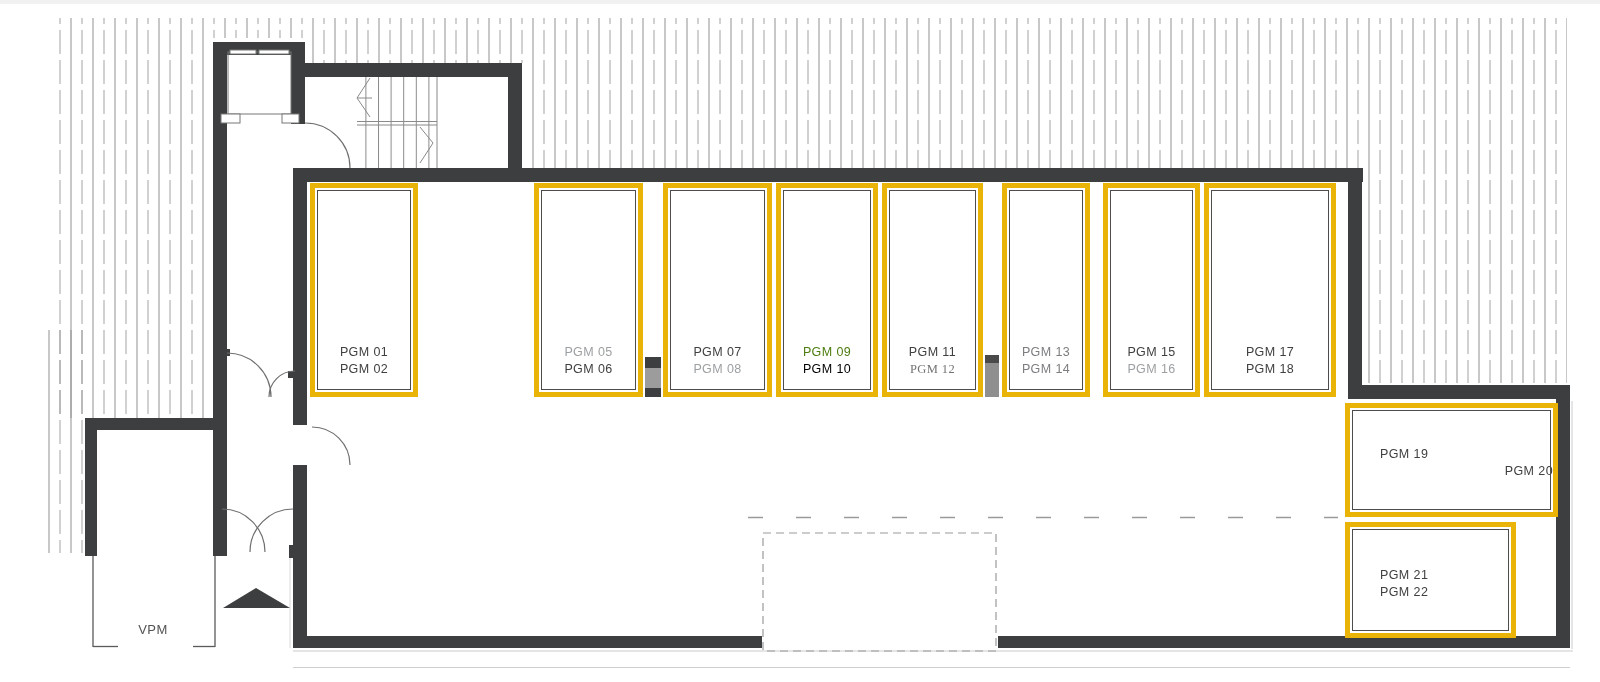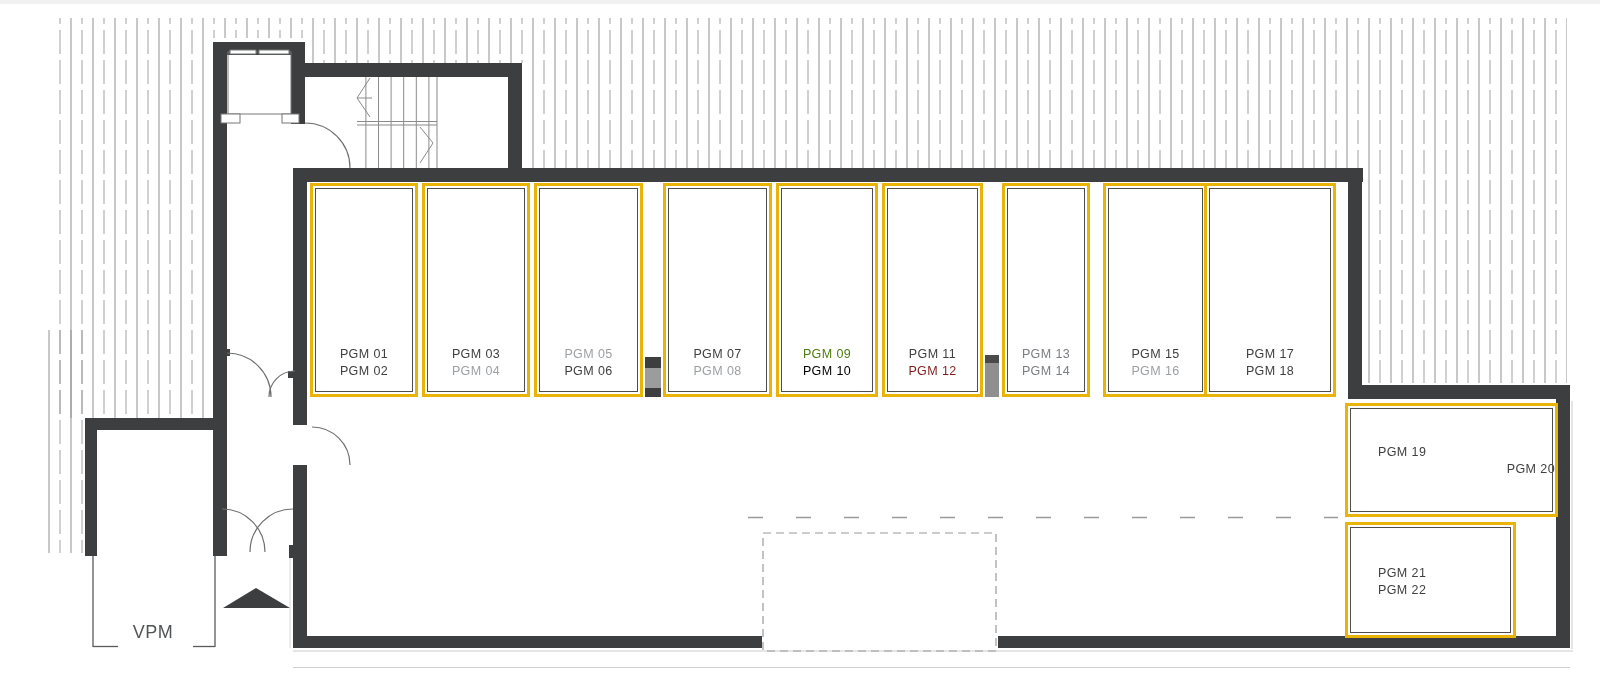--- a/index.html
+++ b/index.html
@@ -2,28 +2,28 @@
 <html><head>
 <meta charset="utf-8">
 <style>
   html,body{margin:0;padding:0;background:#ffffff;}
   #floor-plan{
     position:relative;width:1600px;height:682px;background:#ffffff;overflow:hidden;
     font-family:"Liberation Sans",sans-serif;
   }
   #top-strip{position:absolute;left:0;top:0;width:1600px;height:4px;}
   #plan-svg{position:absolute;left:0;top:0;}
-  .stall{position:absolute;border:3px solid #eab308;background:#ffffff;box-sizing:border-box;}
+  .stall{position:absolute;border:5px solid #eab308;background:#ffffff;box-sizing:border-box;}
   .stall::after{content:"";position:absolute;inset:2px;border:1px solid #4d4d4d;pointer-events:none;}
   .stall-label{position:absolute;left:0;right:0;bottom:14px;text-align:center;
     font-size:12.5px;letter-spacing:0.4px;line-height:17px;}
   .stall-label span{display:block;}
   .stall-right .stall-label{bottom:auto;text-align:left;padding-left:30px;}
   #vpm-label{position:absolute;left:118px;top:622px;width:70px;text-align:center;
-    font-size:18px;letter-spacing:0.5px;}
+    font-size:13px;letter-spacing:0.5px;}
 </style>
 </head>
 <body>
 
 <div id="floor-plan">
 
   <div id="top-strip" style="background-color: rgb(241, 241, 241);"></div>
 
   <svg id="plan-svg" width="1600" height="682" viewBox="0 0 1600 682">
     <defs>
@@ -126,26 +126,20 @@
 
     <polygon points="223,608 290,608 256,588" fill="#3d3e3f"></polygon>
   </svg>
 
   <div class="stall" style="left:310px;top:183px;width:108px;height:214px">
     <div class="stall-label">
       <span style="color: rgb(64, 64, 66);">PGM 01</span>
       <span style="color: rgb(64, 64, 66);">PGM 02</span>
     </div>
   </div>
-  <div class="stall" style="left:422px;top:183px;width:108px;height:214px">
-    <div class="stall-label">
-      <span style="color: rgb(64, 64, 66);">PGM 03</span>
-      <span style="color: rgb(157, 160, 163);">PGM 04</span>
-    </div>
-  </div>
   <div class="stall" style="left:534px;top:183px;width:109px;height:214px">
     <div class="stall-label">
       <span style="color: rgb(157, 160, 163); text-align: center;">PGM 05</span>
       <span style="color: rgb(64, 64, 66);">PGM 06</span>
     </div>
   </div>
   <div class="stall" style="left:663px;top:183px;width:109px;height:214px">
     <div class="stall-label">
       <span style="color: rgb(64, 64, 66);">PGM 07</span>
       <span style="color: rgb(157, 160, 163);">PGM 08</span>
@@ -153,30 +147,30 @@
   </div>
   <div class="stall" style="left:776px;top:183px;width:102px;height:214px">
     <div class="stall-label">
       <span style="color: #4d7c0f;">PGM 09</span>
       <span style="color: #000000;">PGM 10</span>
     </div>
   </div>
   <div class="stall" style="left:882px;top:183px;width:101px;height:214px">
     <div class="stall-label">
       <span style="color: rgb(64, 64, 66);">PGM 11</span>
-      <span style="color: #7f1d1d;">PGM 12</span>
+      <span style="color: #737373; font-family: Liberation Serif, serif;">PGM 12</span>
     </div>
   </div>
   <div class="stall" style="left:1002px;top:183px;width:88px;height:214px">
     <div class="stall-label">
       <span style="color: rgb(123, 125, 128);">PGM 13</span>
       <span style="color: rgb(123, 125, 128);">PGM 14</span>
     </div>
   </div>
-  <div class="stall" style="left:1103px;top:183px;width:105px;height:214px">
+  <div class="stall" style="left:1103px;top:183px;width:97px;height:214px">
     <div class="stall-label">
       <span style="color: rgb(64, 64, 66);">PGM 15</span>
       <span style="color: rgb(157, 160, 163);">PGM 16</span>
     </div>
   </div>
   <div class="stall" style="left:1204px;top:183px;width:132px;height:214px">
     <div class="stall-label">
       <span style="color: rgb(64, 64, 66);">PGM 17</span>
       <span style="color: rgb(64, 64, 66);">PGM 18</span>
     </div>

